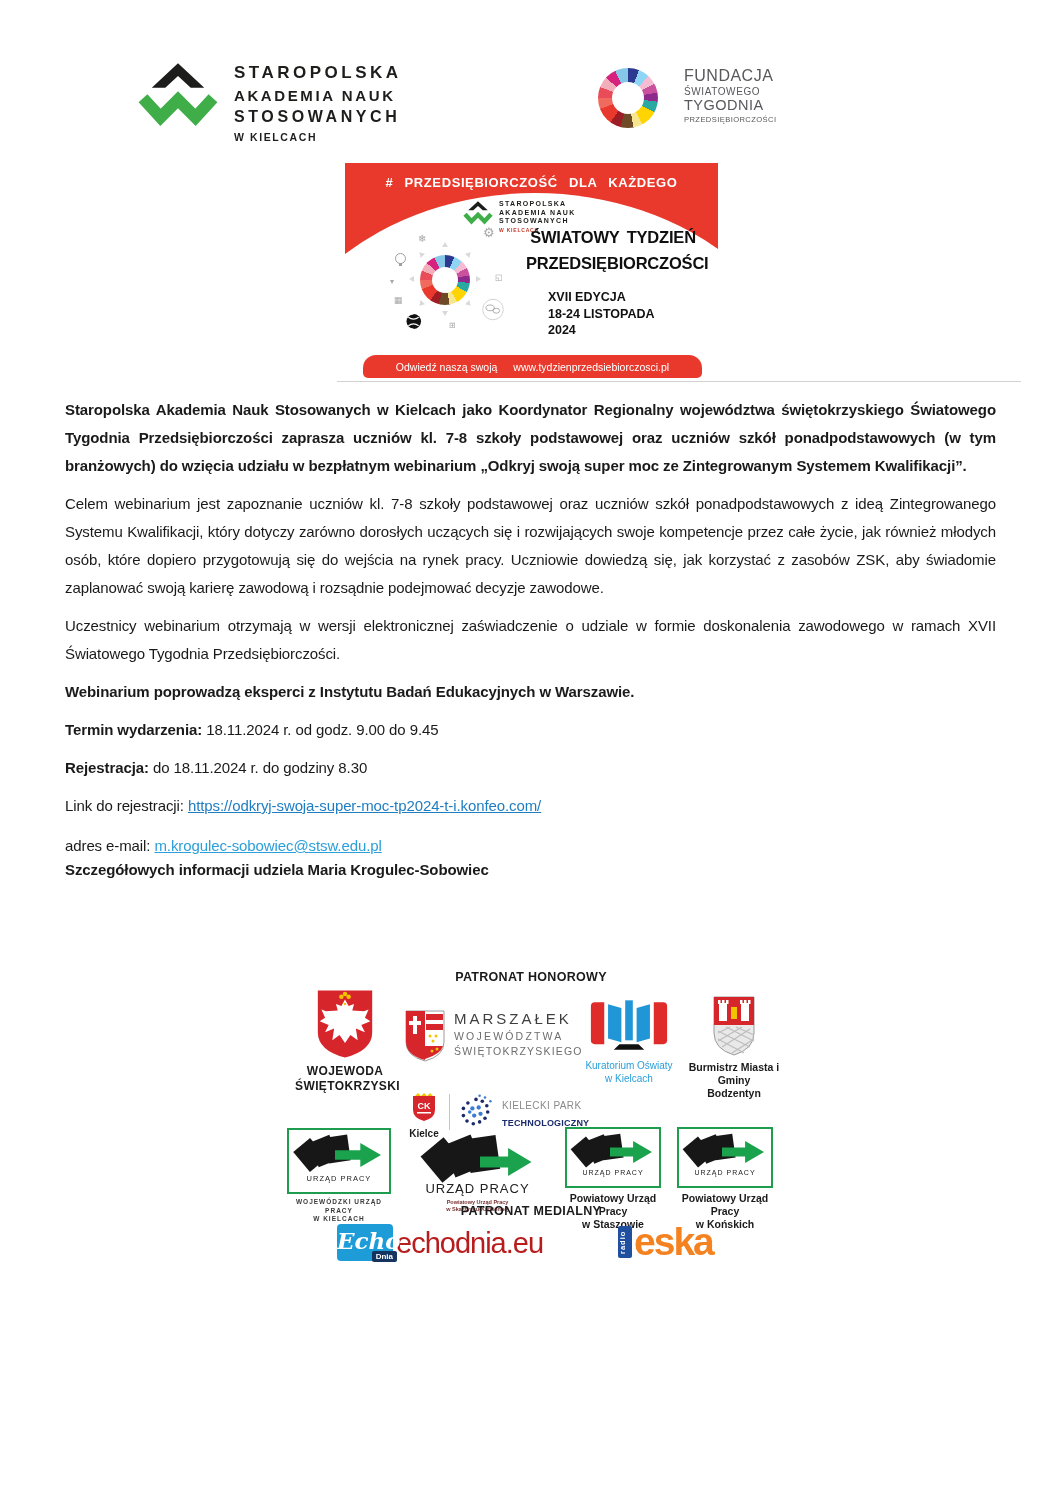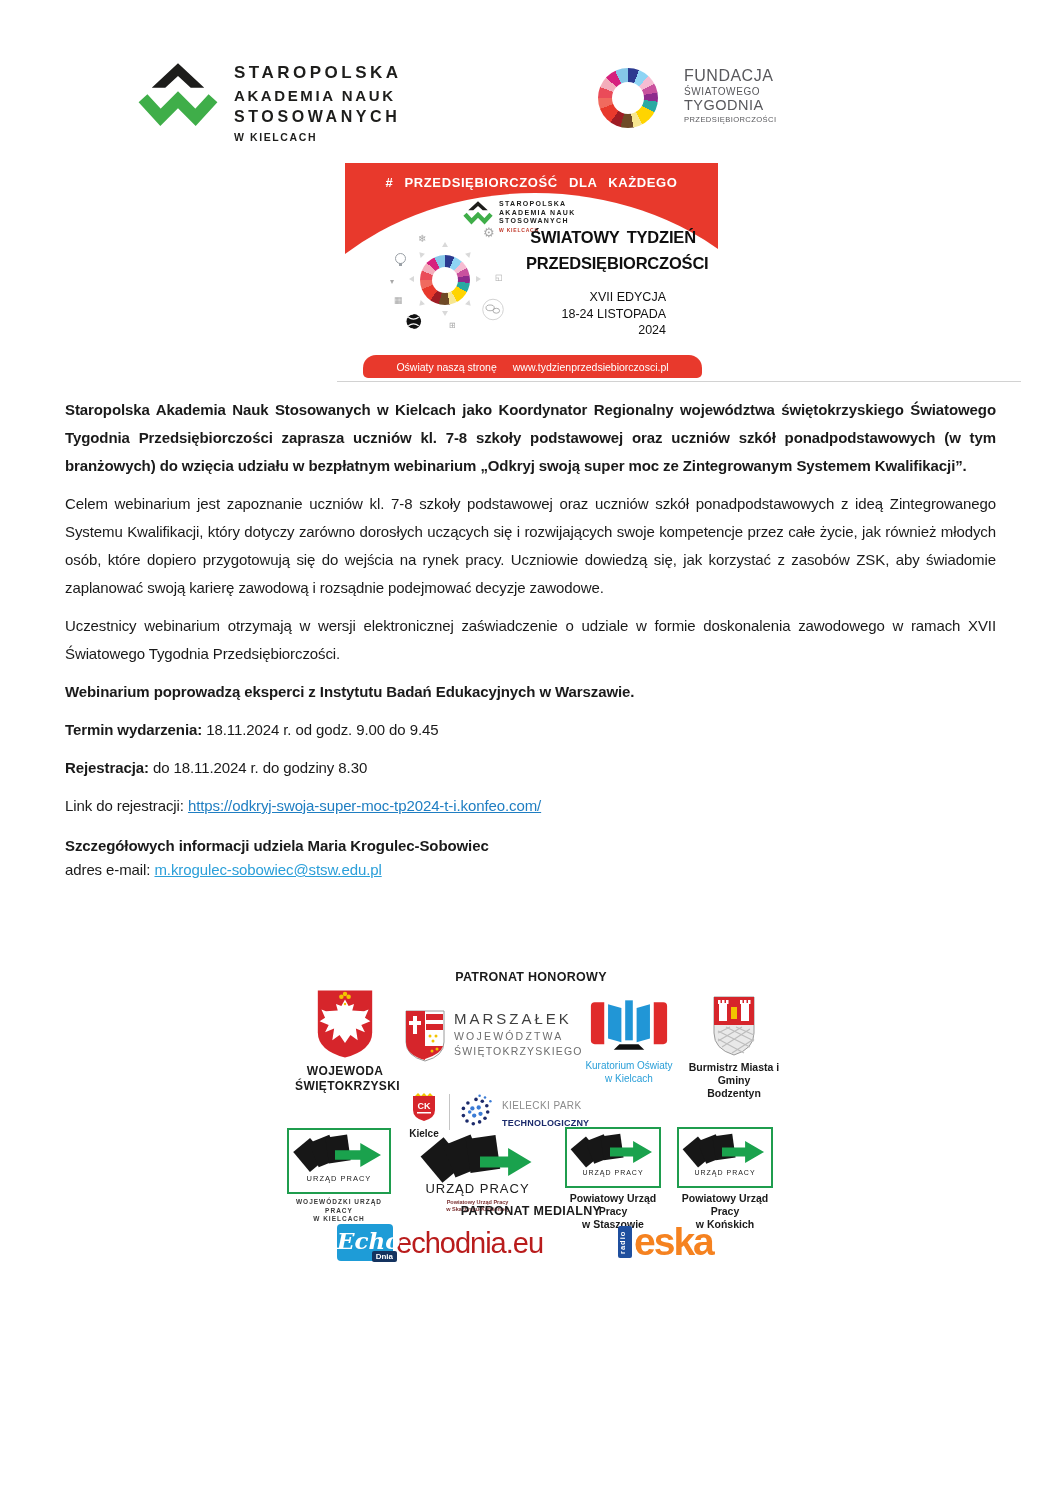--- a/index.html
+++ b/index.html
@@ -26,21 +26,21 @@
 
   
   .banner{position:absolute;left:345px;top:163px;width:373px;height:219px;background:#e8392c;overflow:hidden;}
   .banner::before{content:"";position:absolute;left:-90px;top:30px;width:560px;height:460px;background:#fff;border-radius:50%;}
   .banner-hashtag{position:absolute;top:12px;width:100%;text-align:center;color:#fff;font-weight:bold;font-size:13px;letter-spacing:.6px;word-spacing:7px;z-index:2;}
   .mini-logo{position:absolute;left:118px;top:37px;display:flex;gap:6px;z-index:2;}
   .mini-text{font-weight:bold;color:#1d1d1b;}
   .mini-text div{font-size:7px;letter-spacing:1.3px;line-height:8.5px;}
   .mini-text .mk{color:#c0392b;font-size:5px;letter-spacing:.8px;}
   .banner-title{position:absolute;left:181px;top:61px;width:174px;text-align:center;font-weight:800;font-size:16.5px;line-height:26px;color:#0f0f0f;z-index:2;letter-spacing:-.2px;word-spacing:3px;}
-  .banner-edition{position:absolute;left:203px;top:126px;width:118px;text-align:right;font-weight:normal;font-size:12.5px;line-height:16.5px;color:#111;z-index:2;}
+  .banner-edition{position:absolute;left:203px;top:126px;width:118px;text-align:left;font-weight:bold;font-size:12.5px;line-height:16.5px;color:#111;z-index:2;}
   .wheel{position:absolute;left:75px;top:92px;width:50px;height:50px;border-radius:50%;z-index:2;
         background:conic-gradient(from 0deg,#2b3990 0% 6%,#8ed4f4 6% 12%,#f6bcd2 12% 17%,#c9519e 17% 22%,#8e2a8c 22% 27%,#2aa9a2 27% 33%,#ffd400 33% 42%,#f7e690 42% 47%,#6f4a26 47% 54%,#9e1c24 54% 60%,#e8392c 60% 69%,#f06a5e 69% 75%,#ea4b59 75% 81%,#f3aebc 81% 87%,#d6217e 87% 93%,#86c7e8 93% 100%);}
   .wheel::after{content:"";position:absolute;inset:12px;background:#fff;border-radius:50%;}
   .ray{position:absolute;width:0;height:0;border:3px solid transparent;border-bottom:5px solid #d9d9d9;z-index:2;}
   .b-ico{position:absolute;z-index:2;color:#a8a8a8;}
   .bulb{position:absolute;z-index:2;width:9px;height:9px;border:1.5px solid #9aa0a6;border-radius:50%;}
   .bulb::after{content:"";position:absolute;left:2.5px;top:9px;width:3px;height:3px;background:#9aa0a6;}
   .banner-bar{position:absolute;left:18px;right:16px;bottom:4px;height:23px;background:#e8392c;border-radius:13px 13px 5px 5px;color:#fff;font-size:10.5px;display:flex;justify-content:center;align-items:center;gap:16px;z-index:3;}
   .banner-rule{position:absolute;left:337px;top:381px;width:684px;height:1px;background:#d2d2d2;}
 
@@ -171,37 +171,37 @@
     </span>
     <span style="position:absolute;left:134px;top:134px;z-index:2;">
       <svg width="28" height="25" viewBox="0 0 34 30">
           <circle cx="17" cy="15" r="12.5" fill="#fff" stroke="#c9c9c9"></circle>
           <ellipse cx="13.5" cy="13" rx="5" ry="3.5" fill="none" stroke="#9e9e9e"></ellipse>
           <ellipse cx="21" cy="16.5" rx="4" ry="3" fill="none" stroke="#9e9e9e"></ellipse>
         </svg>
     </span>
 
     <div class="banner-bar">
-      <span>Oświaty naszą stronę</span>
+      <span>Odwiedź naszą swoją</span>
       <span>www.tydzienprzedsiebiorczosci.pl</span>
     </div>
   </div>
   <div class="banner-rule"></div>
 
   <div class="content">
     <p class="b">Staropolska Akademia Nauk Stosowanych w Kielcach jako Koordynator Regionalny województwa świętokrzyskiego Światowego Tygodnia Przedsiębiorczości zaprasza uczniów kl. 7-8 szkoły podstawowej oraz uczniów szkół ponadpodstawowych (w tym branżowych) do wzięcia udziału w bezpłatnym webinarium „Odkryj swoją super moc ze Zintegrowanym Systemem Kwalifikacji”.</p>
     <p>Celem webinarium jest zapoznanie uczniów kl. 7-8 szkoły podstawowej oraz uczniów szkół ponadpodstawowych z ideą Zintegrowanego Systemu Kwalifikacji, który dotyczy zarówno dorosłych uczących się i rozwijających swoje kompetencje przez całe życie, jak również młodych osób, które dopiero przygotowują się do wejścia na rynek pracy. Uczniowie dowiedzą się, jak korzystać z zasobów ZSK, aby świadomie zaplanować swoją karierę zawodową i rozsądnie podejmować decyzje zawodowe.</p>
     <p>Uczestnicy webinarium otrzymają w wersji elektronicznej zaświadczenie o udziale w formie doskonalenia zawodowego w ramach XVII Światowego Tygodnia Przedsiębiorczości.</p>
     <p class="b">Webinarium poprowadzą eksperci z Instytutu Badań Edukacyjnych w Warszawie.</p>
     <p><b>Termin wydarzenia:</b><span> 18.11.2024 r. od godz. 9.00 do 9.45</span></p>
     <p><b>Rejestracja:</b><span> do 18.11.2024 r. do godziny 8.30</span></p>
     <p><span>Link do rejestracji: </span><a class="doclink" href="#">https://odkryj-swoja-super-moc-tp2024-t-i.konfeo.com/</a></p>
     <div class="contact">
+      <div><span>adres e-mail: </span><a class="maillink" href="#">m.krogulec-sobowiec@stsw.edu.pl</a></div>
       <div style="font-weight:bold;">Szczegółowych informacji udziela Maria Krogulec-Sobowiec</div>
-      <div><span>adres e-mail: </span><a class="maillink" href="#">m.krogulec-sobowiec@stsw.edu.pl</a></div>
     </div>
   </div>
 
   <div class="pat-heading h-honorowy">PATRONAT HONOROWY</div>
 
   <div class="pat-group marszalek" style="left:405px;top:1010px;">
     <span>
       <svg width="40" height="52" viewBox="0 0 40 52">
         <path d="M1,1 H39 V32 Q39 46 20 51 Q1 46 1 32 Z" fill="#ffffff" stroke="#9a9a9a" stroke-width="1"></path>
         <path d="M1,1 H20 V50 Q1 45 1 32 Z" fill="#d6252b"></path>

